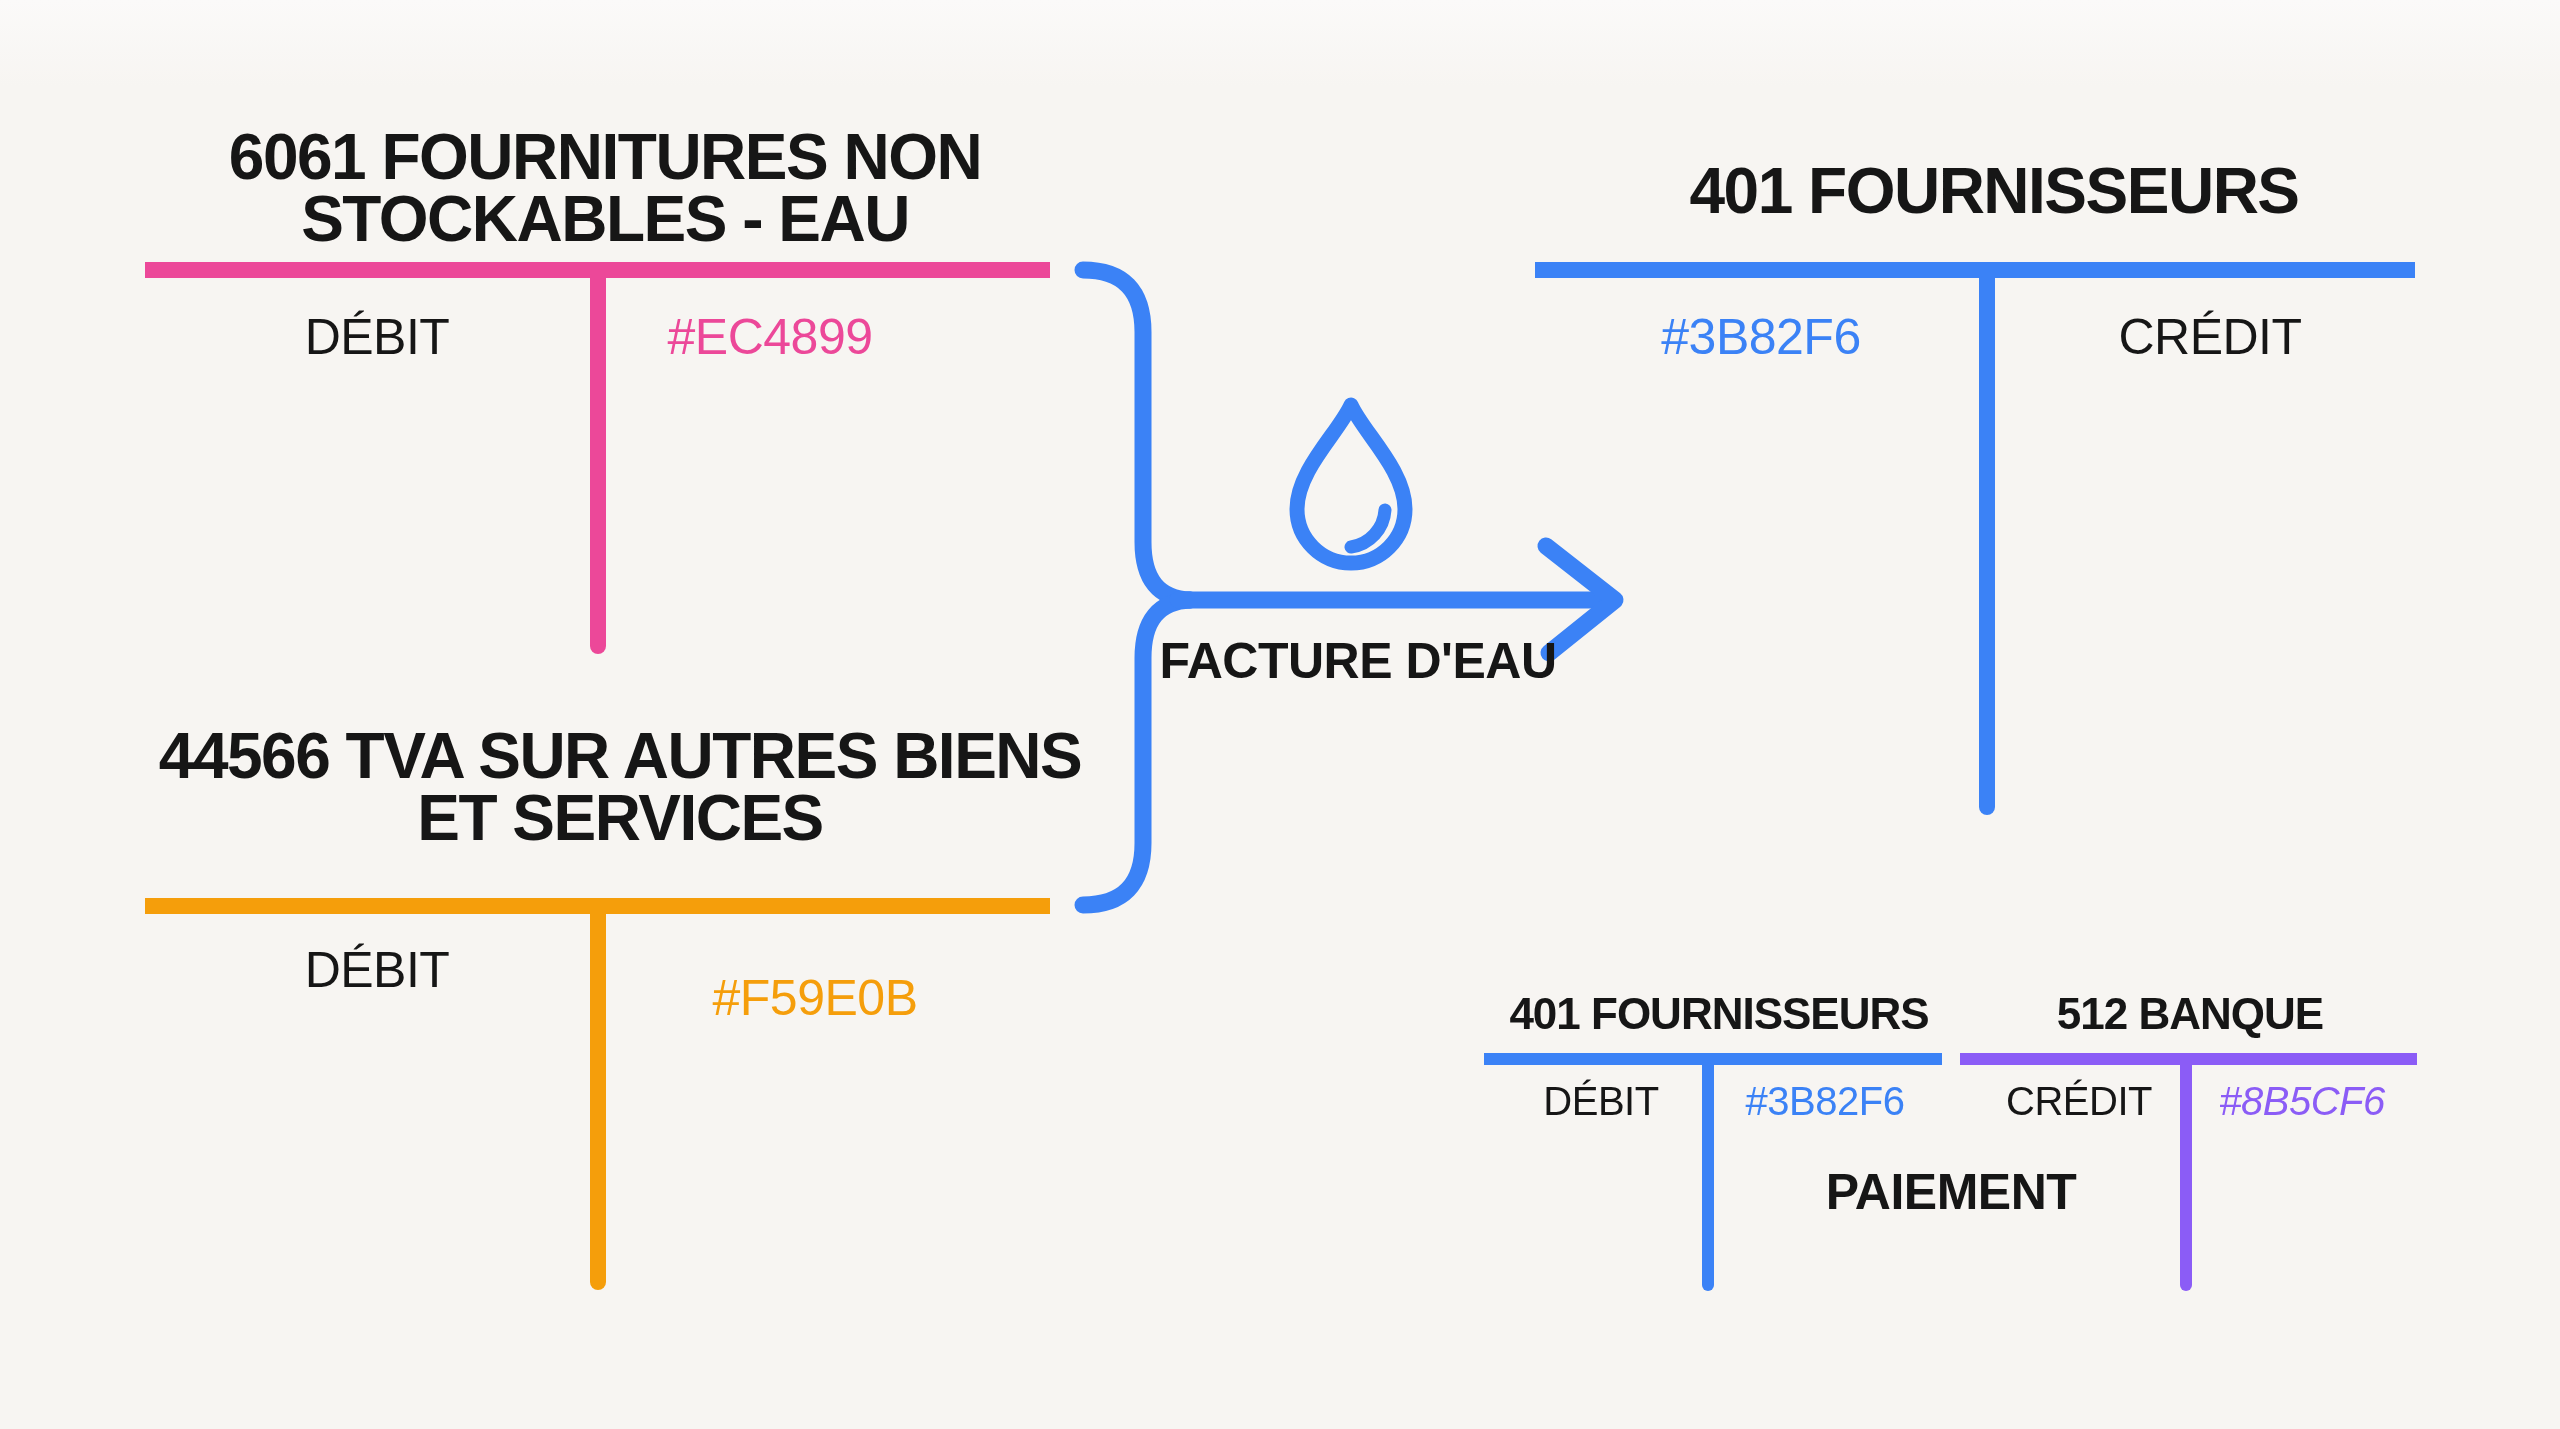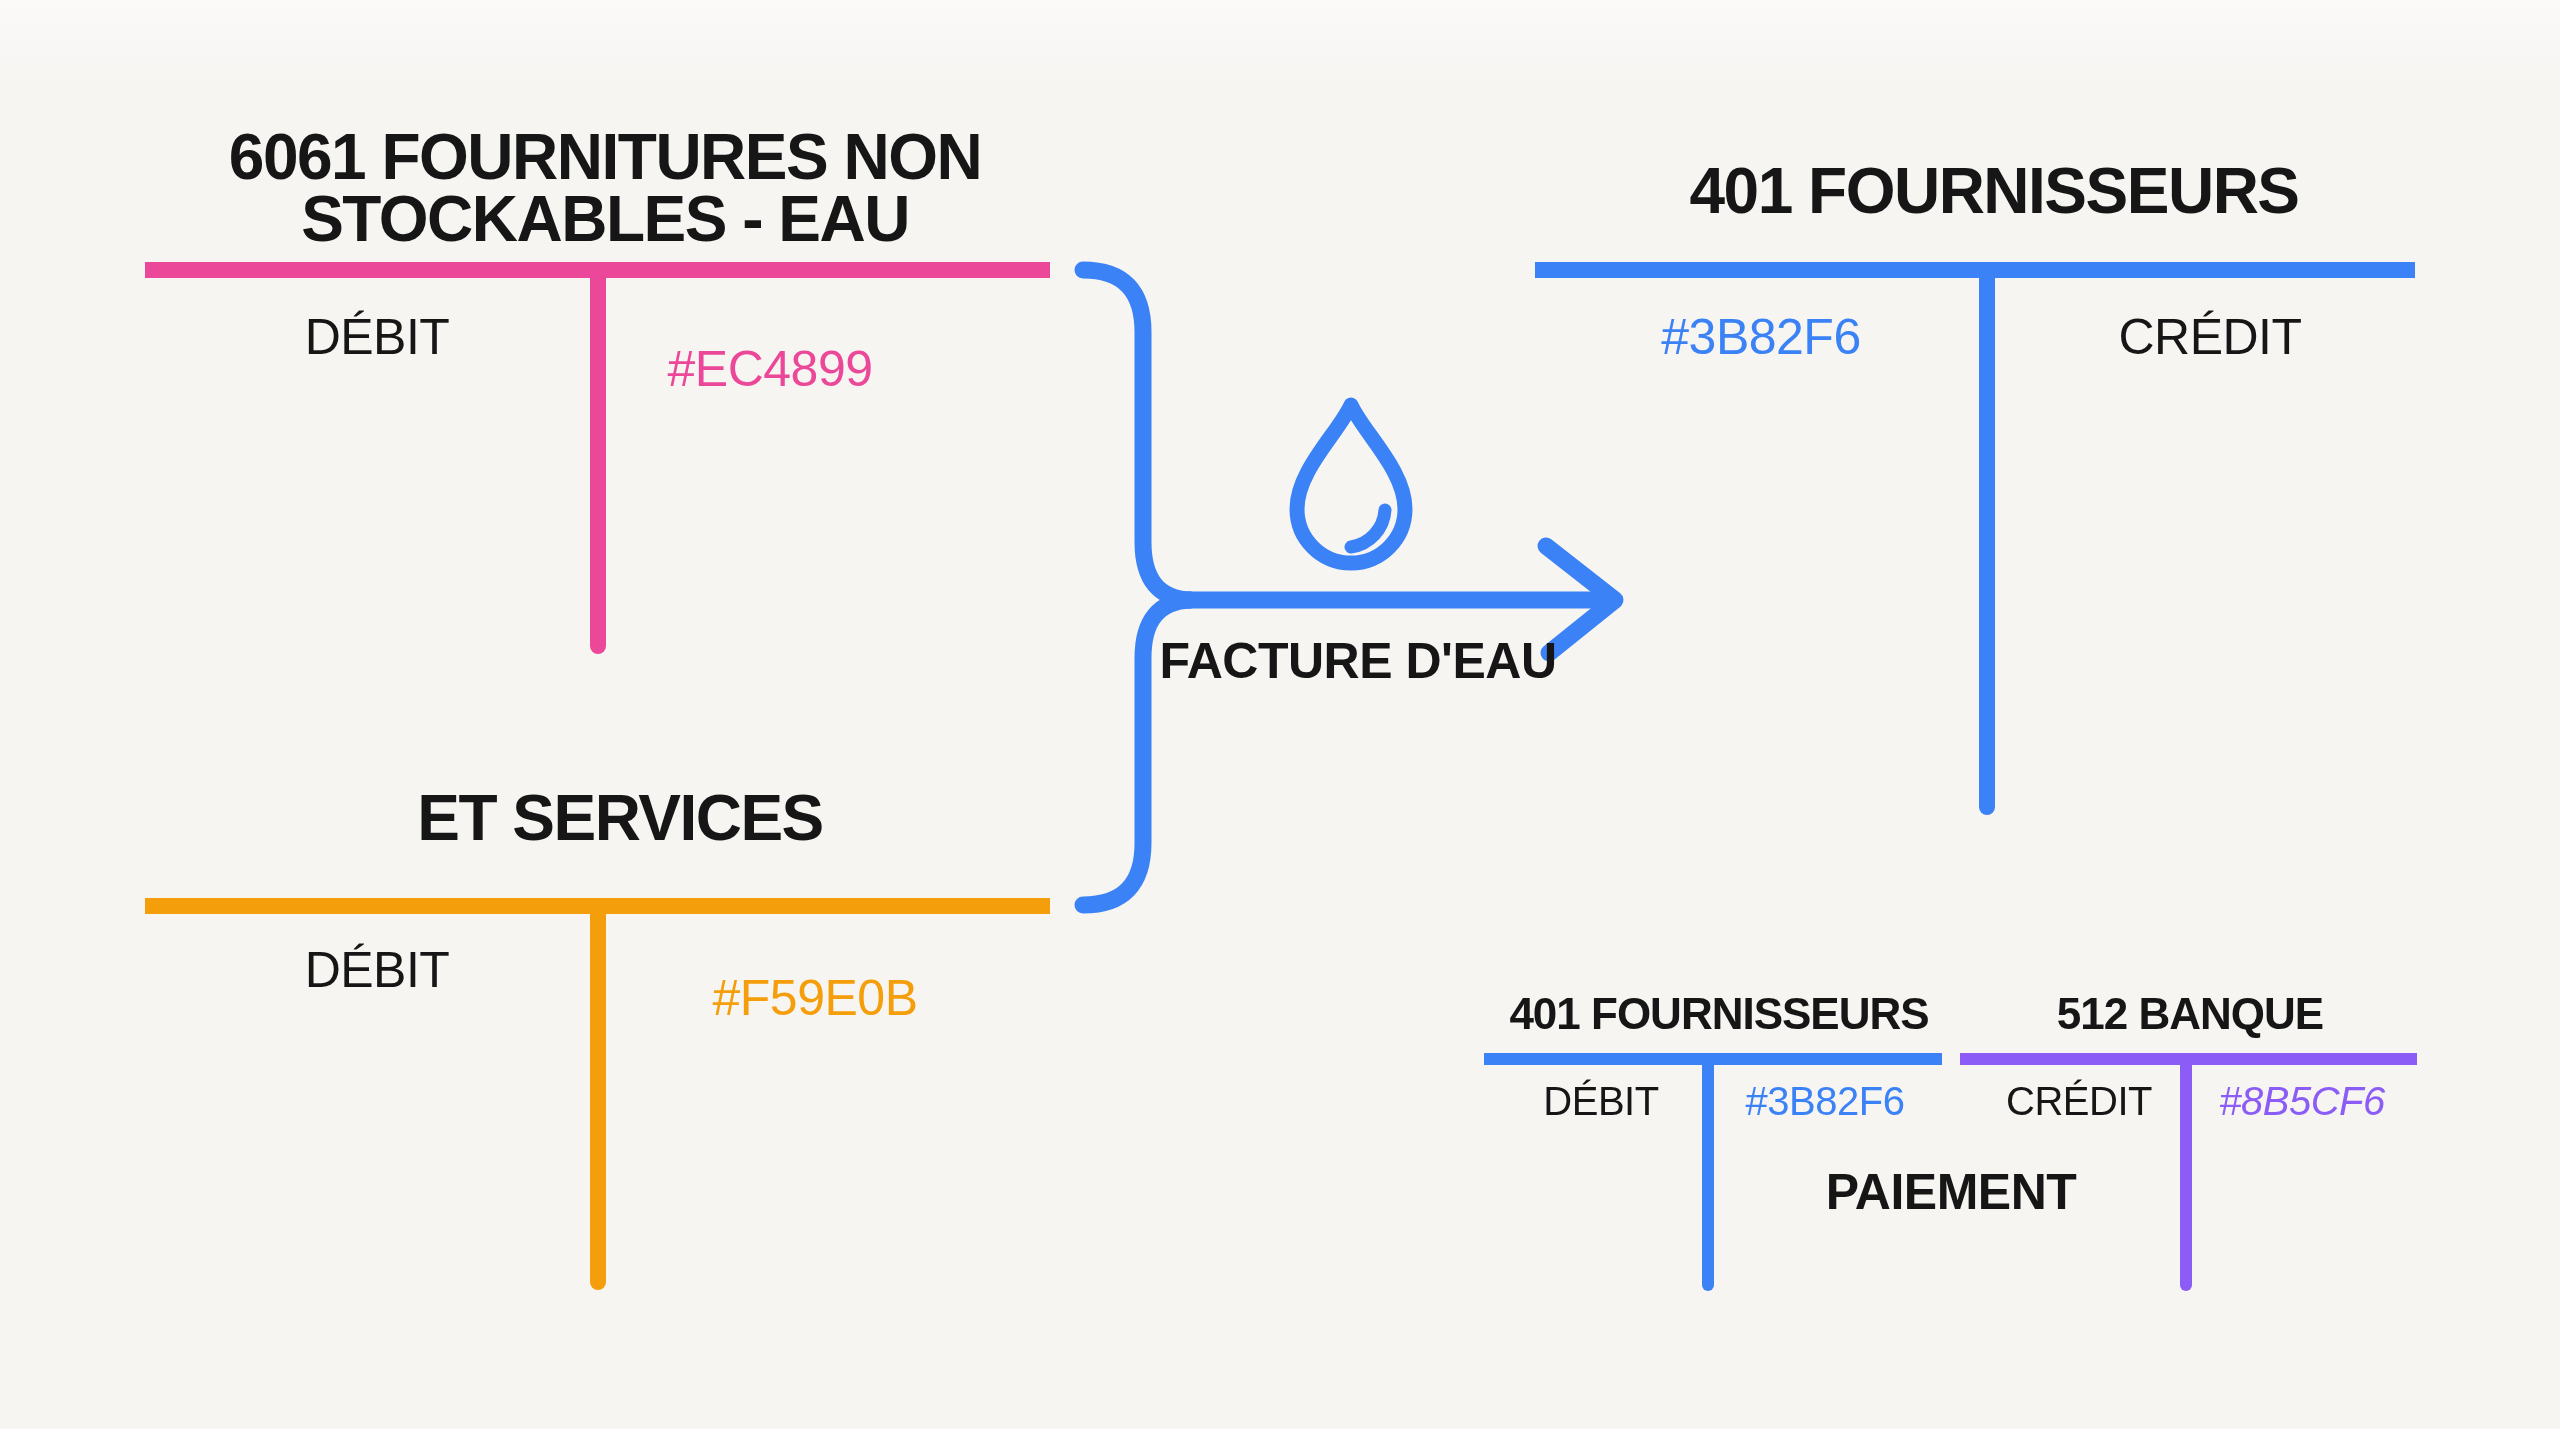--- a/index.html
+++ b/index.html
@@ -18,21 +18,21 @@
     transform: translate(-50%, -50%);
     white-space: nowrap;
     color: var(--ink);
     line-height: 1;
   }
   .title-big  { font-size: 64px; font-weight: 700; letter-spacing: -1.5px; }
   .label-big  { font-size: 50px; font-weight: 400; letter-spacing: -0.5px; }
   .title-sm   { font-size: 44px; font-weight: 700; letter-spacing: -1px; }
   .label-sm   { font-size: 40px; font-weight: 400; letter-spacing: -0.5px; }
   .flow-label { font-size: 50px; font-weight: 700; letter-spacing: -0.5px; }
-  .c-pink   { color: var(--pink); margin-top: 32px; }
+  .c-pink   { color: var(--pink); }
   .c-blue   { color: var(--blue); }
   .c-orange { color: var(--orange); }
   .c-purple { color: var(--purple); font-style: italic; }
   .bar, .stem { position: absolute; }
   .bg-pink   { background: var(--pink); }
   .bg-blue   { background: var(--blue); }
   .bg-orange { background: var(--orange); }
   .bg-purple { background: var(--purple); }
   .stem { border-radius: 0 0 9px 9px; }
   svg.overlay { position: absolute; left: 0; top: 0; }
@@ -43,20 +43,21 @@
 
 <div class="canvas">
 
   <div class="t title-big" style="left:605px; top:157px">6061 FOURNITURES NON</div>
   <div class="t title-big" style="left:605px; top:219px">STOCKABLES - EAU</div>
   <div class="bar bg-pink" style="left:145px; top:262px; width:905px; height:16px"></div>
   <div class="stem bg-pink" style="left:590px; top:262px; width:16px; height:392px"></div>
   <div class="t label-big" style="left:377px; top:337px">DÉBIT</div>
   <div class="t label-big c-pink" style="left:770px; top:337px">#EC4899</div>
 
+  <div class="t title-big" style="left:620px; top:756px">44566 TVA SUR AUTRES BIENS</div>
   <div class="t title-big" style="left:620px; top:818px">ET SERVICES</div>
   <div class="bar bg-orange" style="left:145px; top:898px; width:905px; height:16px"></div>
   <div class="stem bg-orange" style="left:590px; top:898px; width:16px; height:392px"></div>
   <div class="t label-big" style="left:377px; top:970px">DÉBIT</div>
   <div class="t label-big c-orange" style="left:815px; top:998px">#F59E0B</div>
 
   <div class="t title-big" style="left:1994px; top:191px">401 FOURNISSEURS</div>
   <div class="bar bg-blue" style="left:1535px; top:262px; width:880px; height:16px"></div>
   <div class="stem bg-blue" style="left:1979px; top:262px; width:16px; height:553px"></div>
   <div class="t label-big c-blue" style="left:1761px; top:337px">#3B82F6</div>

